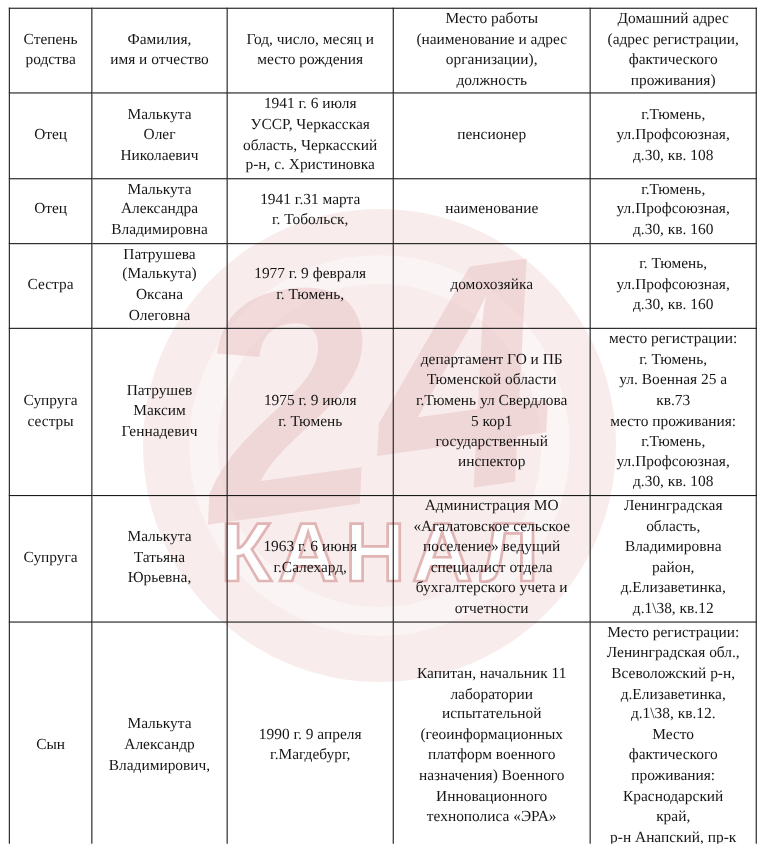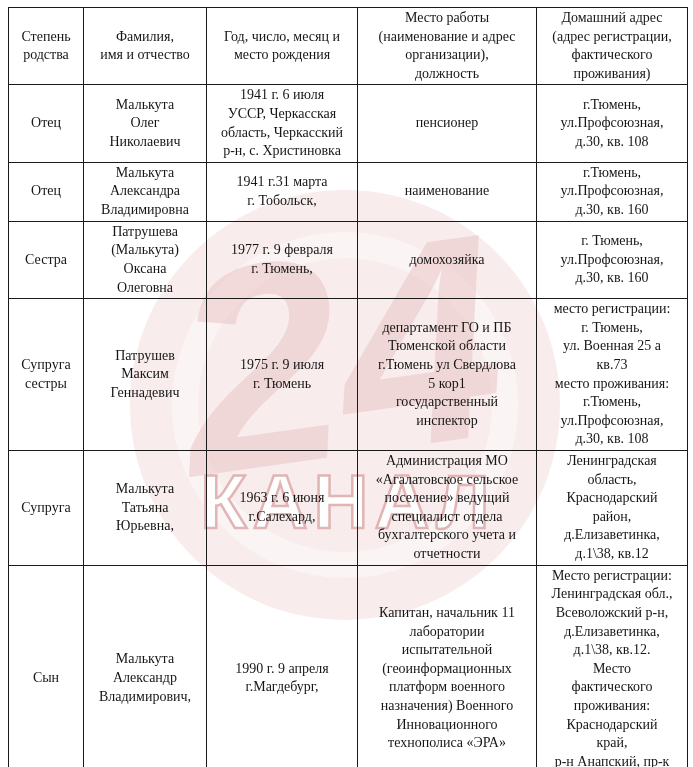--- a/index.html
+++ b/index.html
@@ -150,21 +150,21 @@
     <td>1963 г. 6 июня
 г.Салехард,</td>
     <td>Администрация МО
 «Агалатовское сельское
 поселение» ведущий
 специалист отдела
 бухгалтерского учета и
 отчетности</td>
     <td>Ленинградская
 область,
-Краснодарский
+Владимировна
 район,
 д.Елизаветинка,
 д.1\38, кв.12</td>
   </tr>
   <tr class="r-son">
     <td>Сын</td>
     <td>Малькута
 Александр
 Владимирович,</td>
     <td>1990 г. 9 апреля

